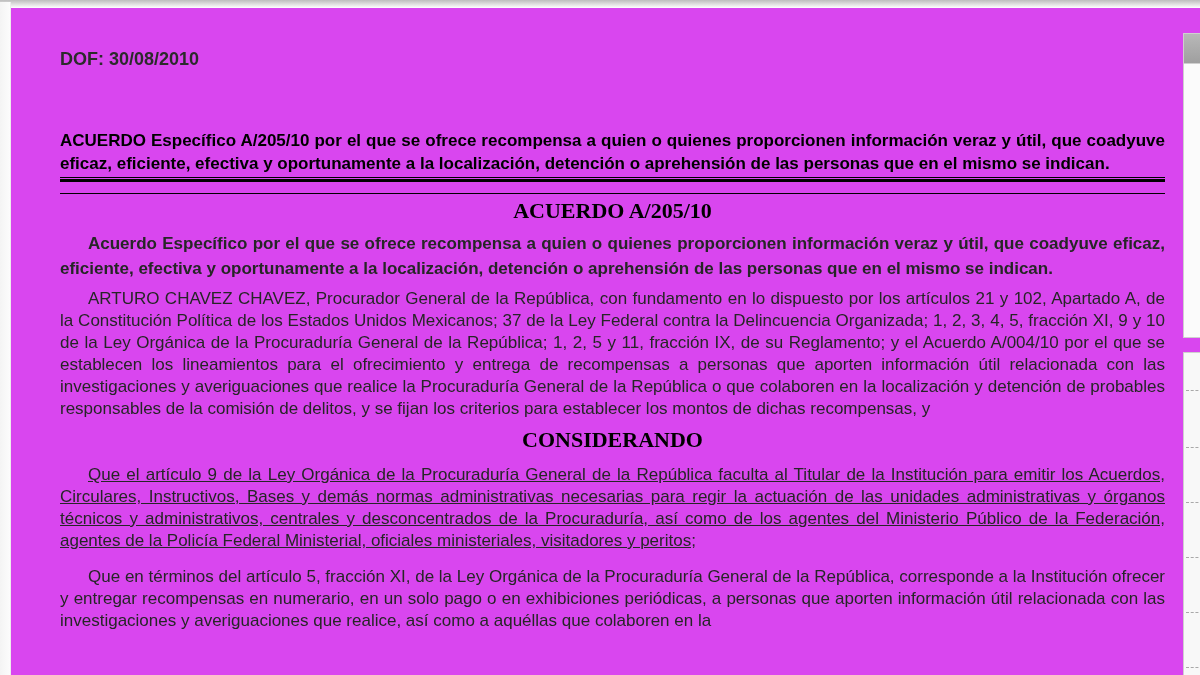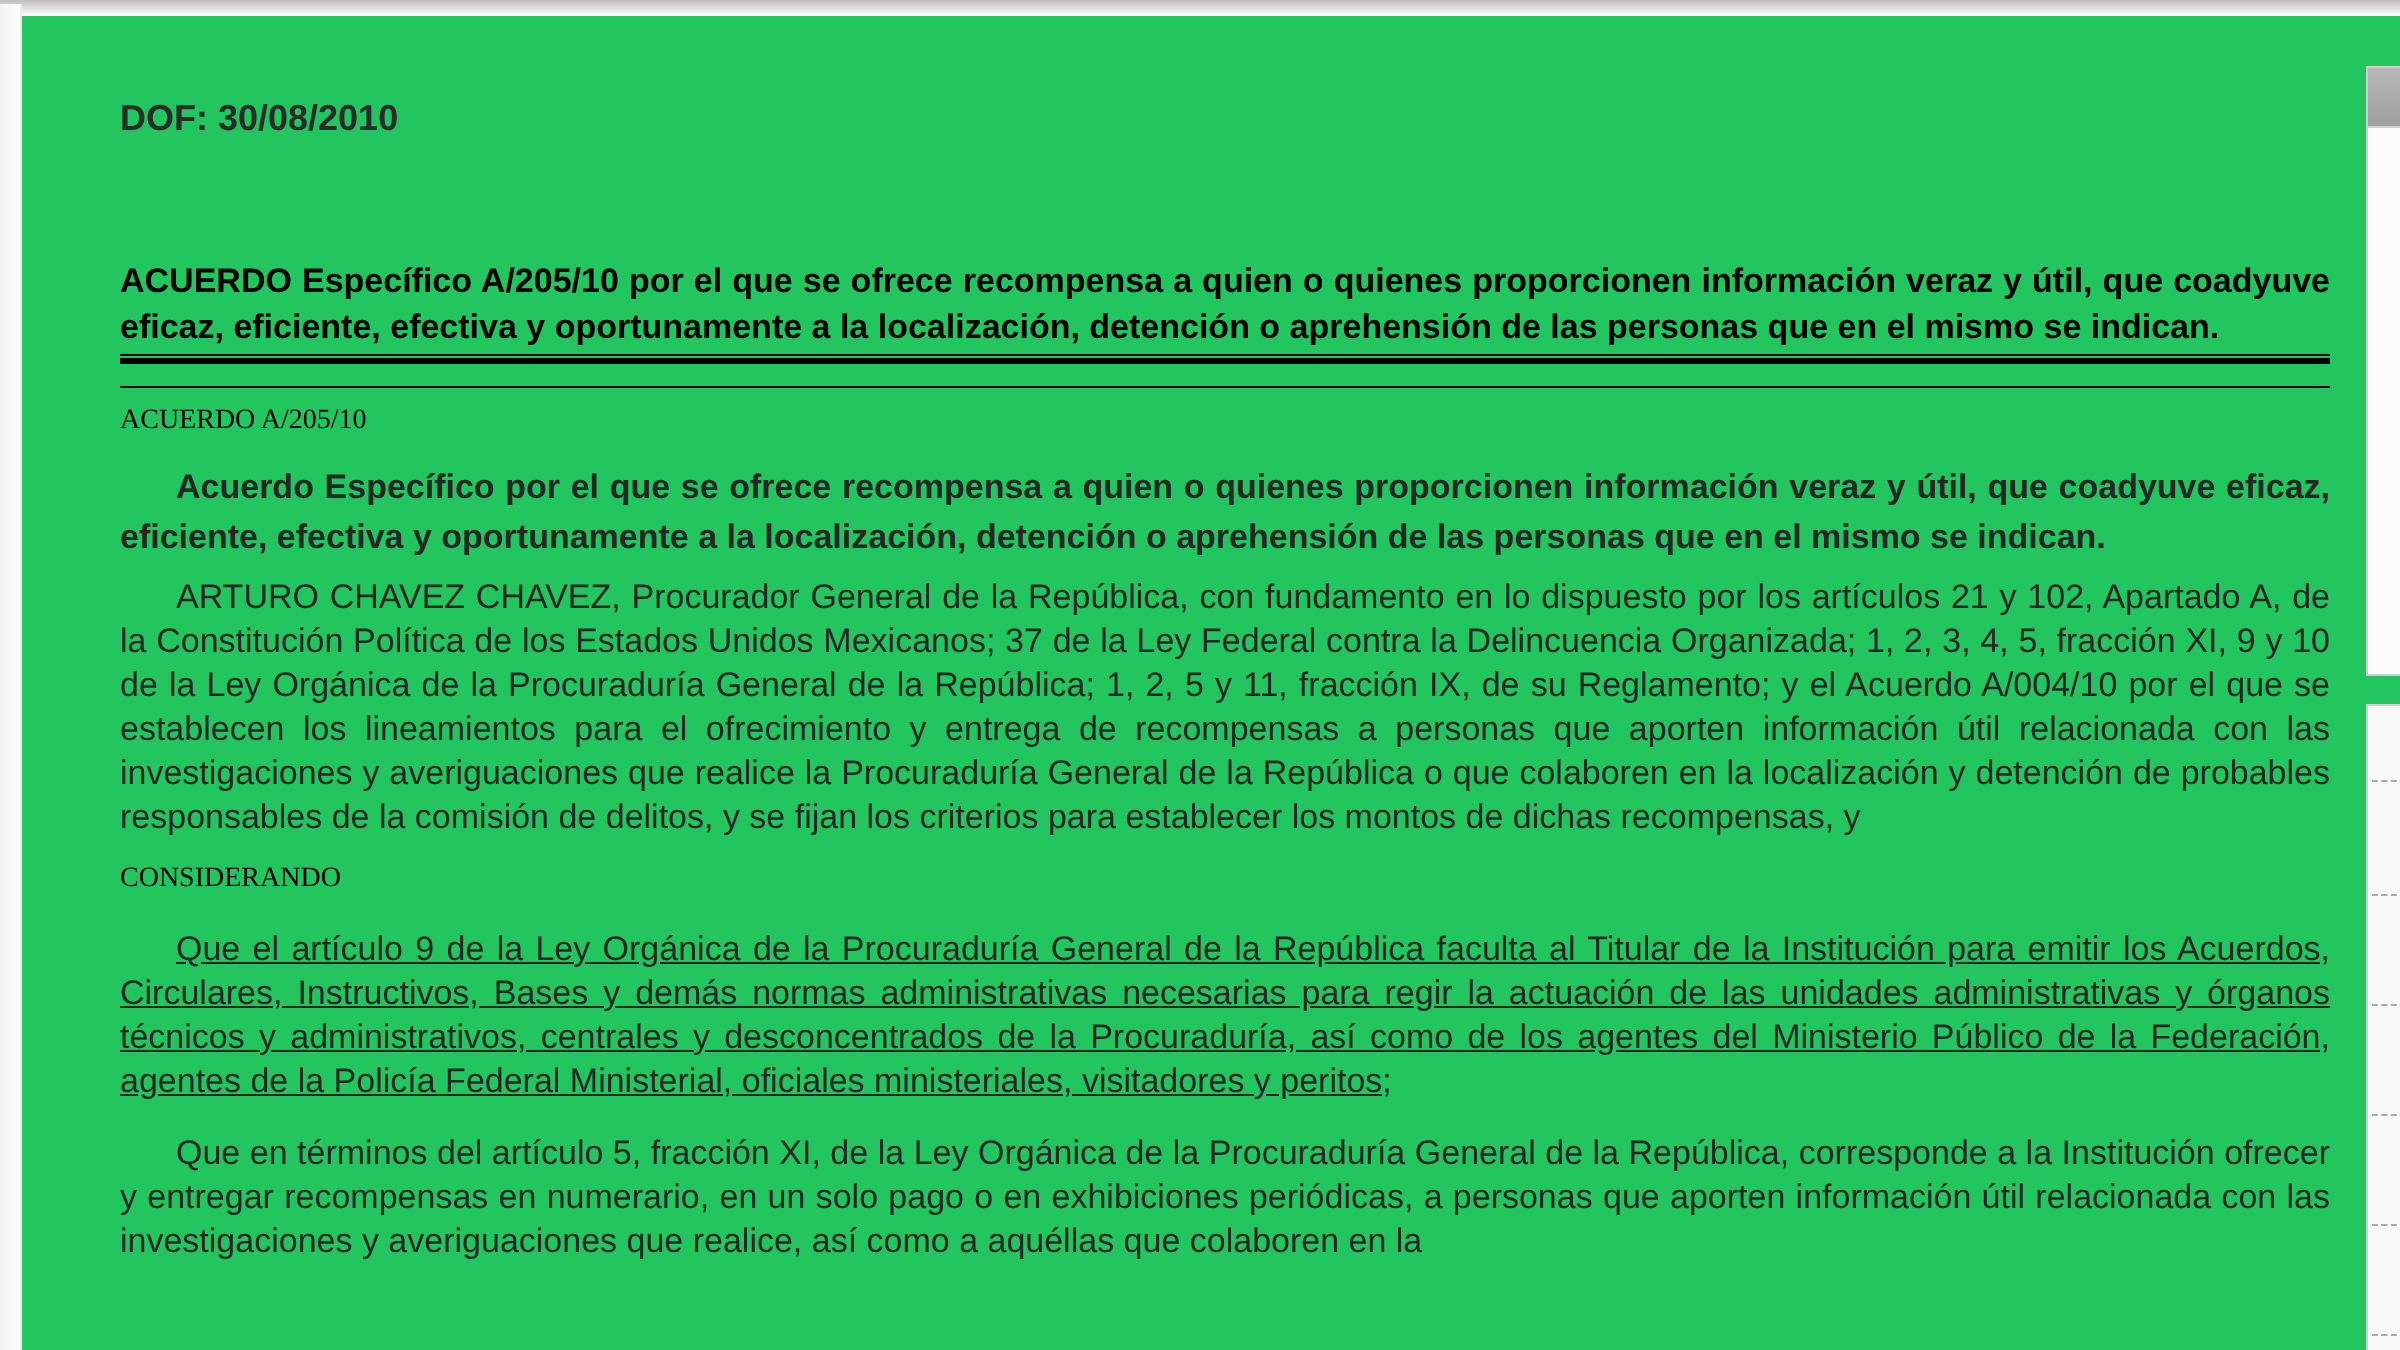--- a/index.html
+++ b/index.html
@@ -10,21 +10,21 @@
     --panel-border:#cfcfcf;
     --panel-bg:#fafafa;
   }
   *{box-sizing:border-box;margin:0;padding:0;}
   html,body{background:#ffffff;}
   body{font-family:"Liberation Sans", sans-serif;}
   .page{
     position:relative;
     width:1200px;height:675px;
     overflow:hidden;
-    background:#22c55e;
+    background:#d946ef;
   }
   .top-shade{
     position:absolute;top:0;left:0;right:0;height:8px;
     background:linear-gradient(#bdbdbd,#ffffff);
   }
   .left-shade{
     position:absolute;top:2px;left:0;bottom:0;width:11px;
     background:linear-gradient(to right,#f4f4f4,#fcfcfc);
     border-right:1px solid #ededed;
   }
@@ -48,23 +48,23 @@
   }
   .rule-thick{height:3px;background:var(--rule);margin-top:1px;}
   .rule-thin{height:1px;background:var(--rule);margin-top:11px;}
   .margin-note{
     margin-top:4px;
     font-size:17px;font-weight:bold;line-height:22px;
   }
   .center-heading{
     margin-top:6px;
     font-family:"Liberation Serif", serif;
-    font-size:14px;font-weight:normal;line-height:22px;
+    font-size:22px;font-weight:bold;line-height:22px;
     color:var(--heading);
-    text-align:left;
+    text-align:center;
   }
   .center-heading.considerando{margin-top:9px;}
   .para{
     font-size:17px;line-height:22px;
     text-align:justify;
     text-indent:28px;
   }
   .para.bold{font-weight:bold;line-height:25px;margin-top:9px;}
   .para.preamble{margin-top:7px;}
   .para.c1{margin-top:13px;text-decoration:underline;}

